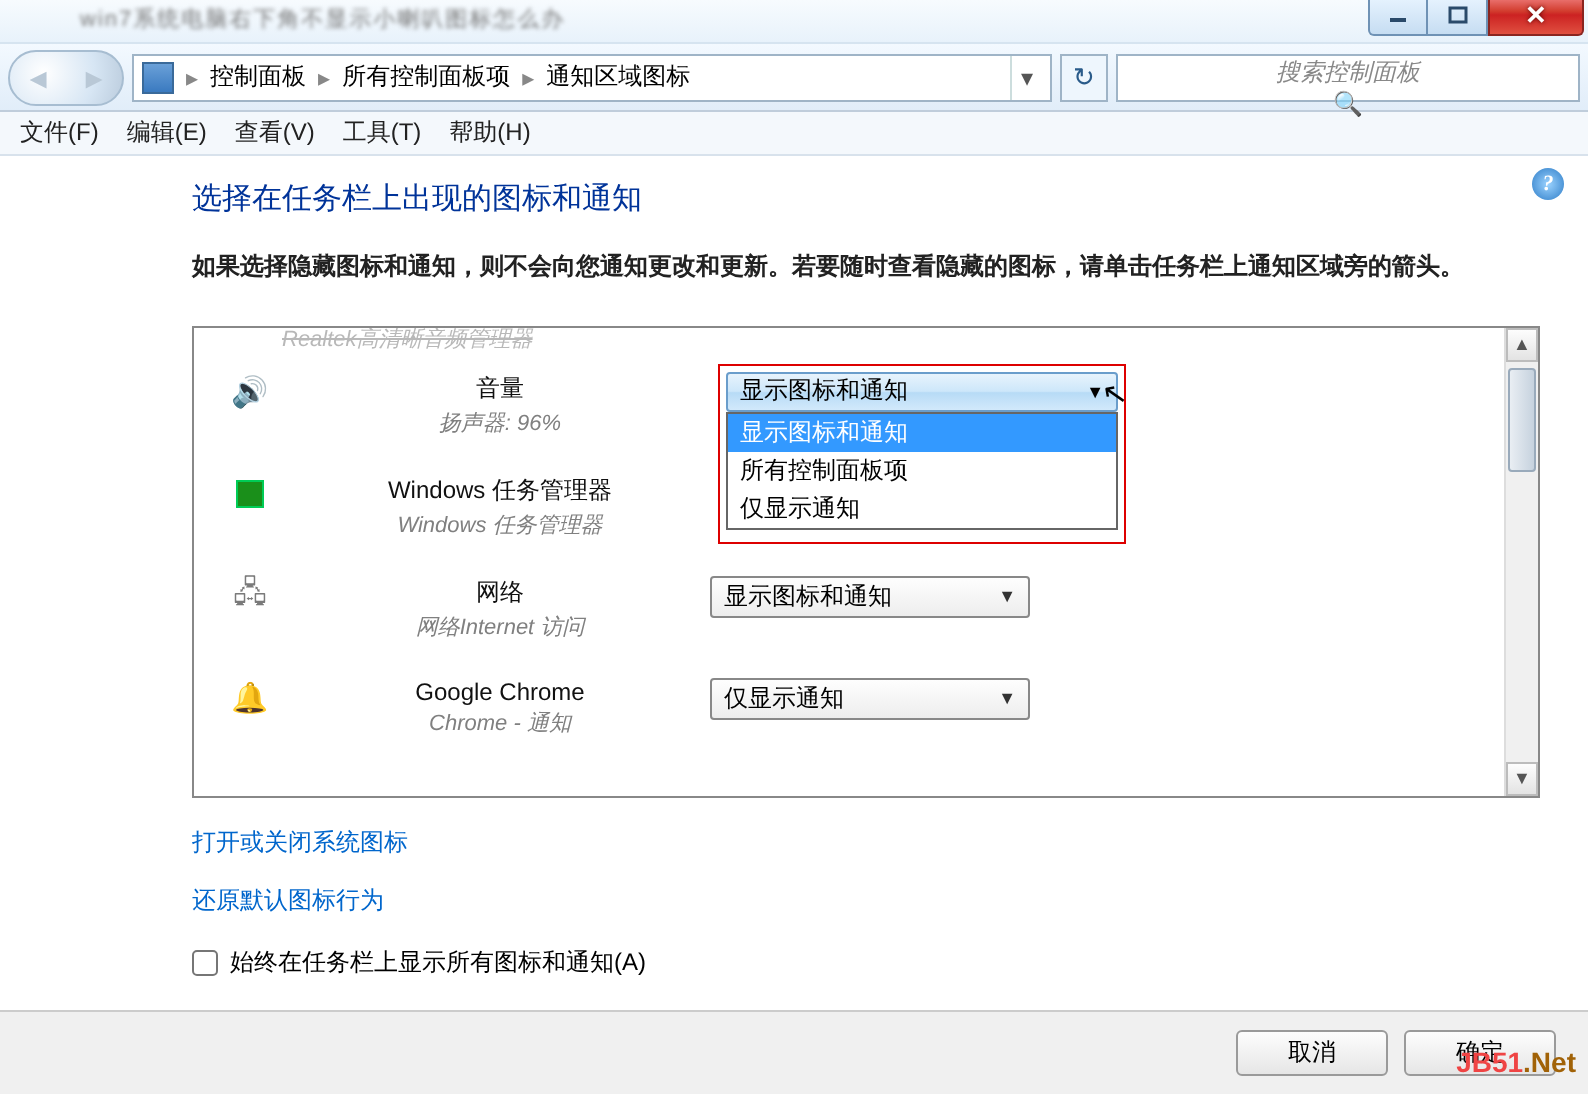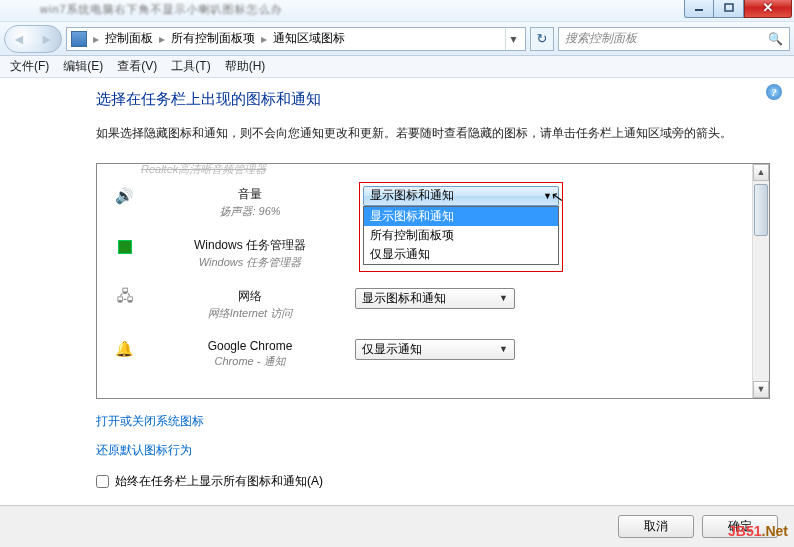--- a/index.html
+++ b/index.html
@@ -16,31 +16,31 @@
 
 
 .navbar { height: 34px; background: linear-gradient(#f3f9ff,#e1edf9); border-bottom: 1px solid #c0cddb; display: flex; align-items: center; padding: 0 4px; gap: 4px; }
 .nav-arrows { width: 58px; height: 28px; background: radial-gradient(circle at 30% 40%, #fff,#d7e6f4 60%,#bcd); border-radius: 16px; border: 1px solid #a7bdd1; display: flex; align-items: center; justify-content: space-around; }
 .nav-arrows span { color: #b9c8d6; font-size: 14px; }
 .addressbar { flex: 1; height: 24px; background: #fff; border: 1px solid #9fb4c7; display: flex; align-items: center; font-size: 12px; padding: 0 4px; gap: 4px; }
 .addr-icon { width: 16px; height: 16px; background: linear-gradient(#6aa0d8,#3a7ac0); border: 1px solid #3a6a9a; display:inline-block;}
 .addr-sep { color: #888; padding: 0 2px;}
 .addr-drop { width: 16px; text-align: center; color: #555; border-left: 1px solid #cdd; height: 100%; display:flex; align-items:center; justify-content:center; }
 .refresh-btn { width: 24px; height: 24px; border: 1px solid #9fb4c7; background: #eef6fd; display:flex; align-items:center; justify-content:center; color:#2a5b8a; font-size:13px; }
-.searchbar { width: 232px; height: 24px; background: #fff; border: 1px solid #9fb4c7; display: flex; align-items: center; padding: 0 6px; color: #888; font-size: 12px; font-style: italic; justify-content: space-between; }
+.searchbar { width: 232px; height: 24px; background: #fff; border: 1px solid #9fb4c7; display: flex; align-items: center; padding: 0 6px; color: #888; font-size: 12px; font-style: italic; justify-content: space-between; flex-direction: column; }
 .search-mag { color:#5a7fa3; font-style: normal; }
 
 
 .menubar { height: 22px; background: #f4f8fc; border-bottom: 1px solid #d8e2ec; display: flex; align-items: center; gap: 14px; padding: 2px 10px; font-size: 12px; color: #222; }
 
 
 .content { position: absolute; top: 80px; bottom: 42px; left: 0; right: 0; padding: 10px 24px 0 96px; overflow: hidden; }
 .help-icon { position: absolute; right: 12px; top: 84px; width: 16px; height: 16px; border-radius: 50%; background: radial-gradient(#9cd3ff,#2d7cc7); color: #fff; font-size: 11px; font-weight: bold; display:flex; align-items:center; justify-content:center; font-family: Georgia, serif; font-style: italic; z-index: 20;}
 h1 { color: #003399; font-size: 15px; font-weight: normal; margin-bottom: 14px; }
-.desc { font-size: 12px; color: #222; line-height: 1.8; margin-bottom: 18px; }
+.desc { font-size: 12px; color: #222; line-height: 1.8; margin-bottom: 18px; font-weight: bold; }
 
 .list-box { border: 1px solid #888; height: 236px; position: relative; background: #fff; }
 .list-scroll { position: absolute; right: 0; top: 0; bottom: 0; width: 17px; background: #f0f0f0; border-left: 1px solid #ddd; }
 .scroll-btn { height: 17px; background: linear-gradient(#fdfdfd,#e3e3e3); border: 1px solid #bcbcbc; color:#555; font-size:9px; display:flex; align-items:center; justify-content:center; }
 .scroll-thumb { position:absolute; top:20px; left:1px; right:1px; height:52px; background: linear-gradient(90deg,#e9eef3,#c6d2de); border:1px solid #9ab; border-radius:2px; }
 .scroll-dn { position:absolute; bottom:0; left:0; right:0; }
 
 .list-inner { position:absolute; left:0; right:17px; top:0; bottom:0; padding: 0 18px; }
 .cutoff { position:absolute; top:-2px; left:44px; font-size:11px; color:#8a8a8a; font-style:italic; text-decoration: line-through; opacity:0.6; }
 .row { display:flex; align-items:flex-start; padding: 8px 0 10px; }

